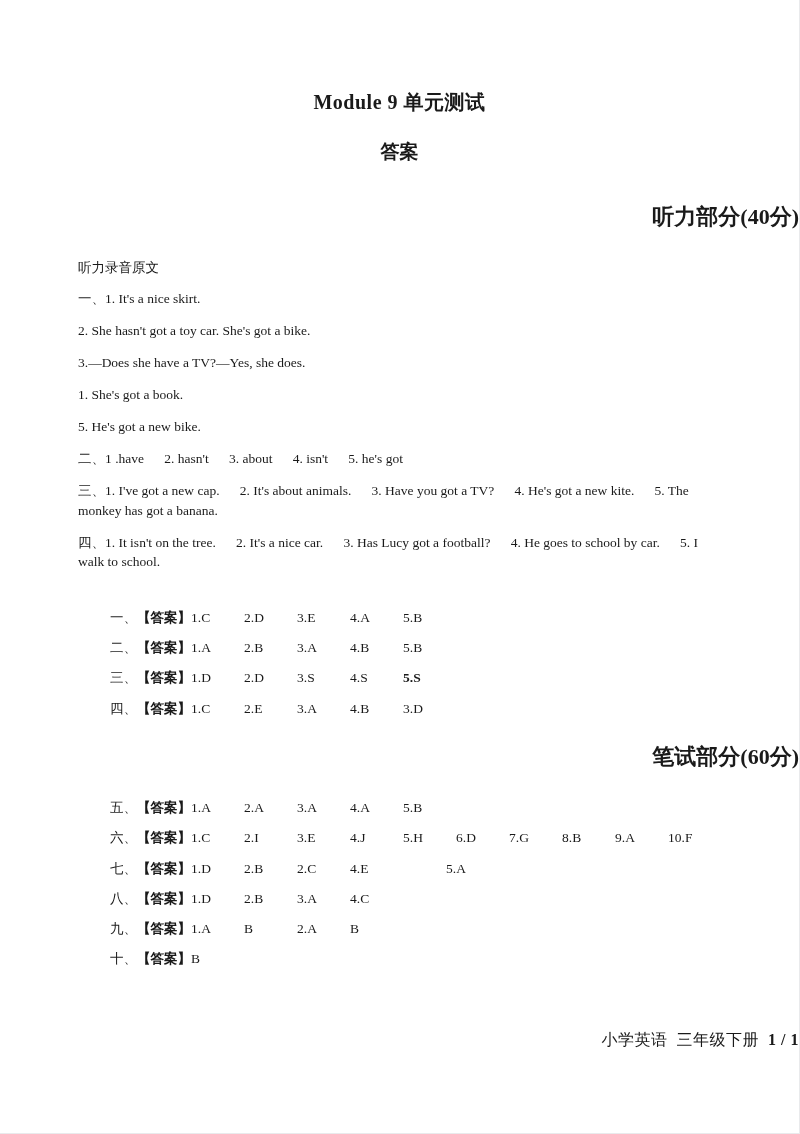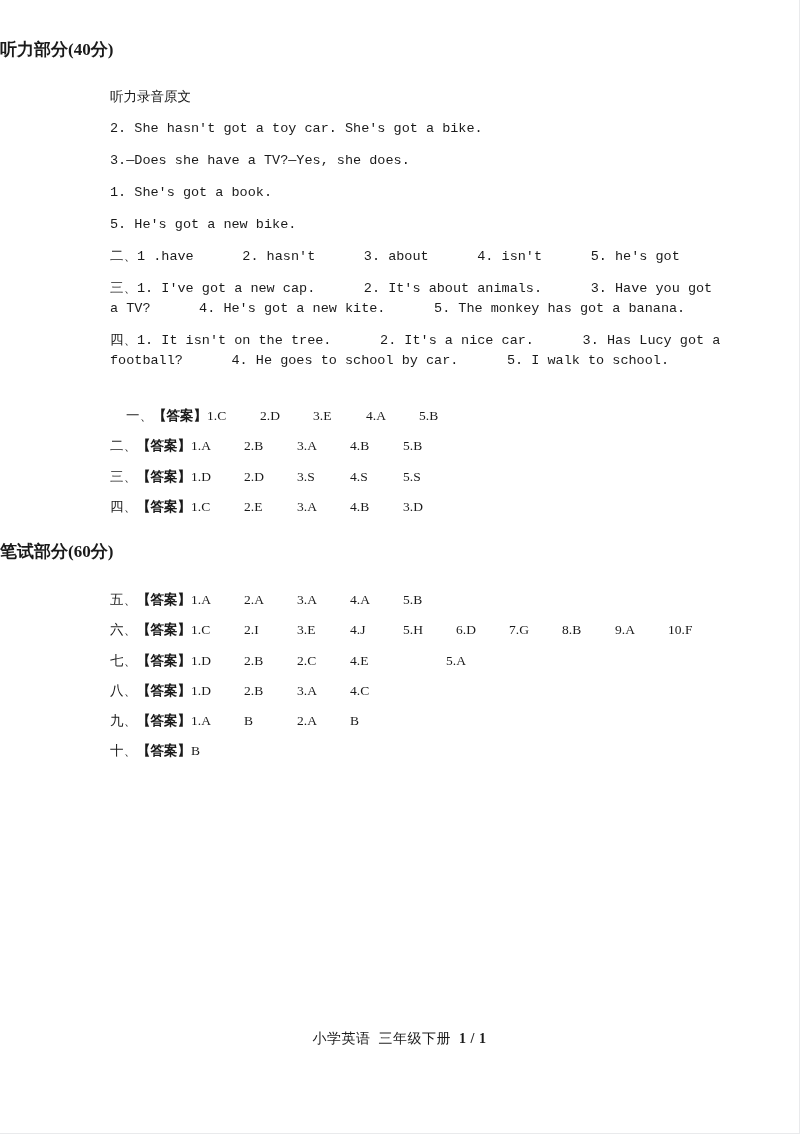--- a/index.html
+++ b/index.html
@@ -57,34 +57,33 @@
   }
   .doc-subtitle {
     text-align: center;
     font-weight: bold;
     font-size: 19px;
     margin: 0;
     padding-top: 27px;
     line-height: 1.2;
   }
   .section-heading {
-    text-align: left;
+    text-align: right;
     font-weight: bold;
-    font-size: 17px;
+    font-size: 22px;
     margin: 0;
     line-height: 1.2;
   }
   .section-heading.listening { padding-top: 40px; }
   .section-heading.written   { padding-top: 27px; }
 
   
   .block {
-    padding-left: 110px;
+    padding-left: 78px;
     padding-right: 72px;
-    font-family: Liberation Mono, monospace;
   }
   .transcript-label {
     font-size: 13.5px;
     margin: 0;
     padding-top: 30px;
     line-height: 1.2;
   }
   .tline {
     font-size: 13.5px;
     margin: 0;
@@ -102,68 +101,71 @@
     white-space: nowrap;
   }
   .ans-row .idx { font-weight: normal; }
   .ans-row .tag {
     font-weight: bold;
     letter-spacing: 0px;
   }
   .ans-row .items { }
   .ans-row .item { display: inline-block; }
 
-  .sp-lead { padding-top: 38px; margin-left: 16px; }
+  .sp-lead { padding-top: 38px; }
   .sp-after-written { padding-top: 30px; }
 
   
   .footer {
     position: absolute;
     left: 0;
     right: 0;
     top: 1030px;
-    text-align: center;
-    font-size: 14px;
+    text-align: right;
+    font-size: 16px;
     letter-spacing: 0.5px;
     color: #1a1a1a;
     z-index: 2;
   }
   .footer .pg { font-weight: bold; }
 </style>
 </head>
 <body>
 
 <div class="page">
 
 
   <div class="content">
 
+    <h1 class="doc-title">Module 9  单元测试</h1>
+    <h2 class="doc-subtitle">答案</h2>
 
     <h3 class="section-heading listening">听力部分(40分)</h3>
 
     <div class="block">
       <p class="transcript-label">听力录音原文</p>
+      <p class="tline">一、1. It's a nice skirt.</p>
       <p class="tline">2. She hasn't got a toy car. She's got a bike.</p>
       <p class="tline">3.—Does she have a TV?—Yes, she does.</p>
       <p class="tline">1. She's got a book.</p>
       <p class="tline">5. He's got a new bike.</p>
       <p class="tline">二、1 .have      2. hasn't      3. about      4. isn't      5. he's got</p>
       <p class="tline">三、1. I've got a new cap.      2. It's about animals.      3. Have you got a TV?      4. He's got a new kite.      5. The monkey has got a banana.</p>
       <p class="tline">四、1. It isn't on the tree.      2. It's a nice car.      3. Has Lucy got a football?      4. He goes to school by car.      5. I walk to school.</p>
     </div>
 
     <div class="ans-group">
       <div class="ans-row sp-lead">
         <span class="idx">一、</span><span class="tag">【答案】</span><span class="items"><span class="item" style="min-width: 53px;">1.C</span><span class="item" style="min-width: 53px;">2.D</span><span class="item" style="min-width: 53px;">3.E</span><span class="item" style="min-width: 53px;">4.A</span><span class="item" style="min-width: auto;">5.B</span></span>
       </div>
       <div class="ans-row">
         <span class="idx">二、</span><span class="tag">【答案】</span><span class="items"><span class="item" style="min-width: 53px;">1.A</span><span class="item" style="min-width: 53px;">2.B</span><span class="item" style="min-width: 53px;">3.A</span><span class="item" style="min-width: 53px;">4.B</span><span class="item" style="min-width: auto;">5.B</span></span>
       </div>
       <div class="ans-row">
-        <span class="idx">三、</span><span class="tag">【答案】</span><span class="items"><span class="item" style="min-width: 53px;">1.D</span><span class="item" style="min-width: 53px;">2.D</span><span class="item" style="min-width: 53px;">3.S</span><span class="item" style="min-width: 53px;">4.S</span><span class="item" style="min-width: auto;">5.S</span></span>
+        <span class="idx">三、</span><span class="tag">【答案】</span><span class="items"><span class="item" style="min-width: 53px;">1.D</span><span class="item" style="min-width: 53px;">2.D</span><span class="item" style="min-width: 53px;">3.S</span><span class="item" style="min-width: 53px;">4.S</span><span class="item" style="min-width: auto; font-weight: bold;">5.S</span></span>
       </div>
       <div class="ans-row">
         <span class="idx">四、</span><span class="tag">【答案】</span><span class="items"><span class="item" style="min-width: 53px;">1.C</span><span class="item" style="min-width: 53px;">2.E</span><span class="item" style="min-width: 53px;">3.A</span><span class="item" style="min-width: 53px;">4.B</span><span class="item" style="min-width: auto;">3.D</span></span>
       </div>
     </div>
 
     <h3 class="section-heading written">笔试部分(60分)</h3>
 
     <div class="ans-group">
       <div class="ans-row sp-after-written">

